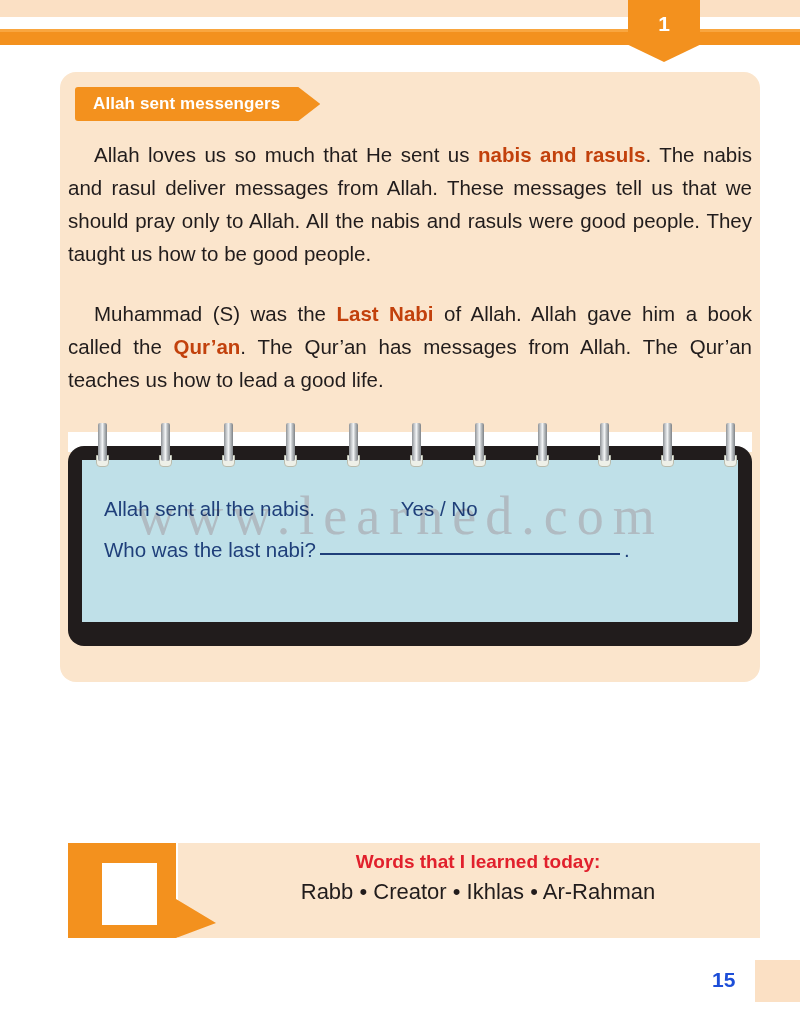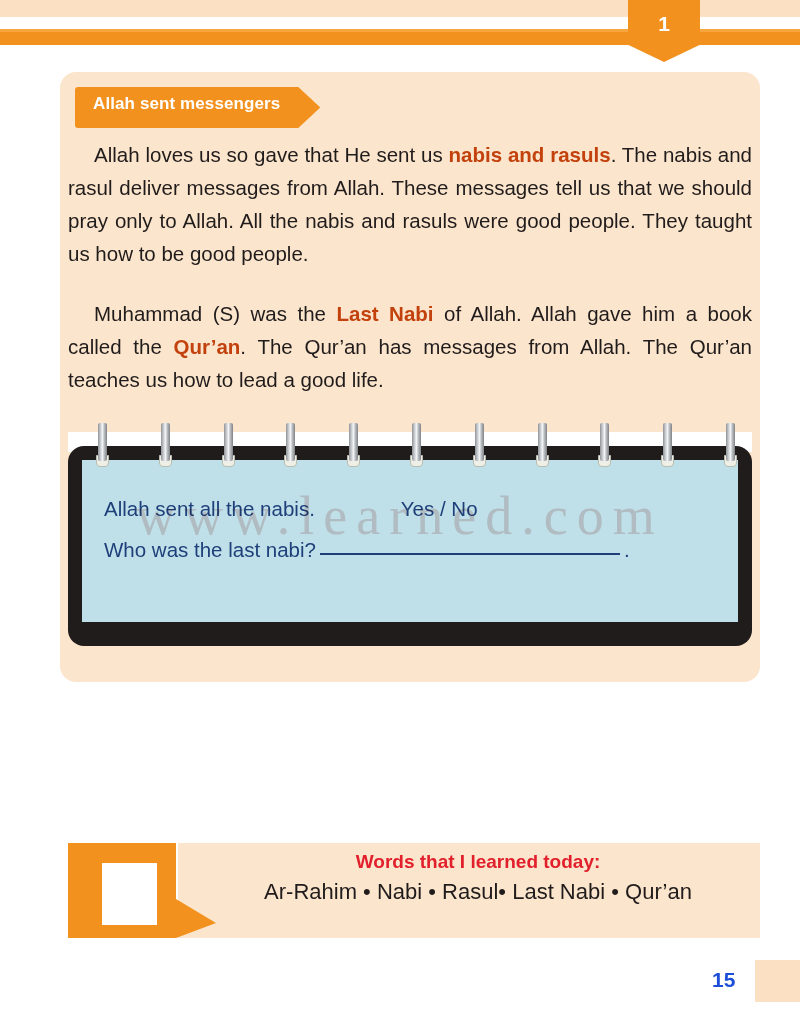--- a/index.html
+++ b/index.html
@@ -80,21 +80,21 @@
     position: absolute;
     left: 15px;
     top: 15px;
     height: 34px;
     background: #f3911e;
     color: #ffffff;
     font-size: 17px;
     font-weight: bold;
     display: flex;
     align-items: center;
-    padding: 0 40px 7px 18px;
+    padding: 0 40px 0 18px;
     border-radius: 3px 0 0 3px;
     clip-path: polygon(0 0, calc(100% - 22px) 0, 100% 50%, calc(100% - 22px) 100%, 0 100%);
     letter-spacing: 0.1px;
     white-space: nowrap;
   }
 
   .body-text {
     position: absolute;
     left: 8px;
     width: 684px;
@@ -310,21 +310,21 @@
   <span>1</span>
 </div>
 
 <div class="lesson-card">
 
   <div class="section-banner">
     <span>Allah sent messengers</span>
   </div>
 
   <div class="body-text para-1">
-    <span class="indent"></span><span><span>Allah loves us so gave that He sent us </span><span class="kw">nabis and rasuls</span><span>. The nabis and rasul deliver messages from Allah. These messages tell us that we should pray only to Allah. All the nabis and rasuls were good people. They taught us how to be good people.</span></span>
+    <span class="indent"></span><span><span>Allah loves us so much that He sent us </span><span class="kw">nabis and rasuls</span><span>. The nabis and rasul deliver messages from Allah. These messages tell us that we should pray only to Allah. All the nabis and rasuls were good people. They taught us how to be good people.</span></span>
   </div>
 
   <div class="body-text para-2">
     <span class="indent"></span><span><span>Muhammad (S) was the </span><span class="kw">Last Nabi</span><span> of Allah. Allah gave him a book called the </span><span class="kw">Qur’an</span><span>. The Qur’an has messages from Allah. The Qur’an teaches us how to lead a good life.</span></span>
   </div>
 
   <div class="notepad-wrap">
     <div class="notepad-white-strip"></div>
     <div class="notepad-body">
       <div class="notepad-page"></div>
@@ -388,18 +388,18 @@
 </div>
 
 <div class="watermark">www.learned.com</div>
 
 <div class="vocab-wrap">
   <div class="vocab-bg"></div>
   <div class="vocab-tab"></div>
   <div class="vocab-tab-square"></div>
   <div class="vocab-content">
     <div class="vocab-heading">Words that I learned today:</div>
-    <div class="vocab-line">Ar-Rahim  •   Nabi • Rasul• Last Nabi  •   Qur’an</div>
+    <div class="vocab-line">Rabb  •  Creator  •  Ikhlas  • Ar-Rahman</div>
   </div>
 </div>
 
 <div class="footer-page-number">15</div>
 <div class="footer-peach-block"></div>
 
 </body></html>

